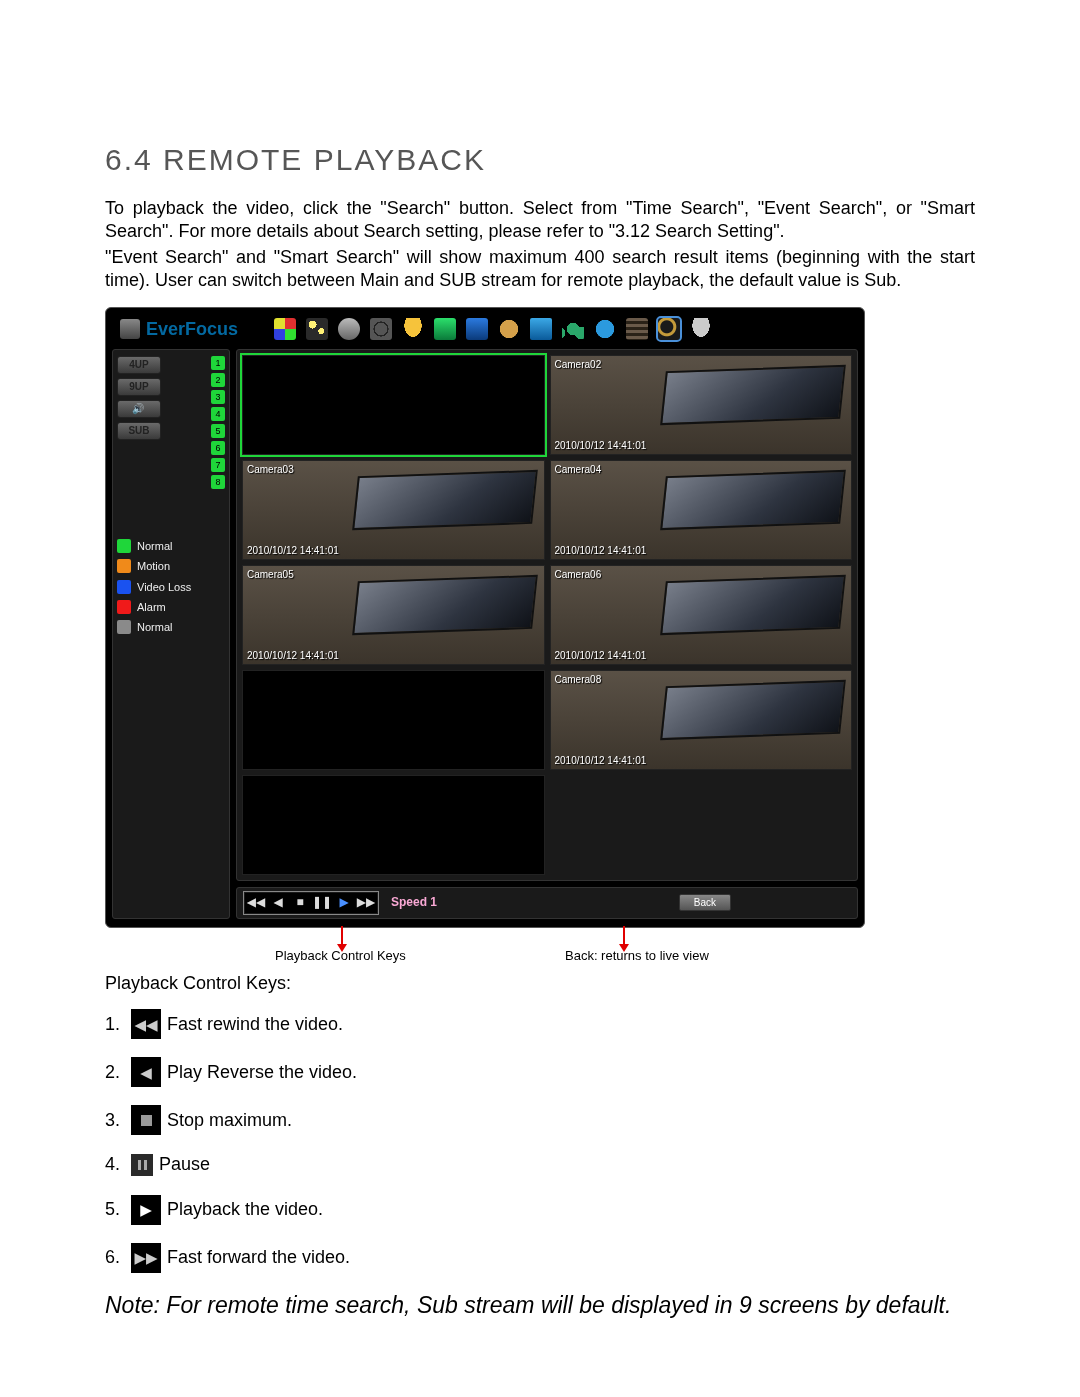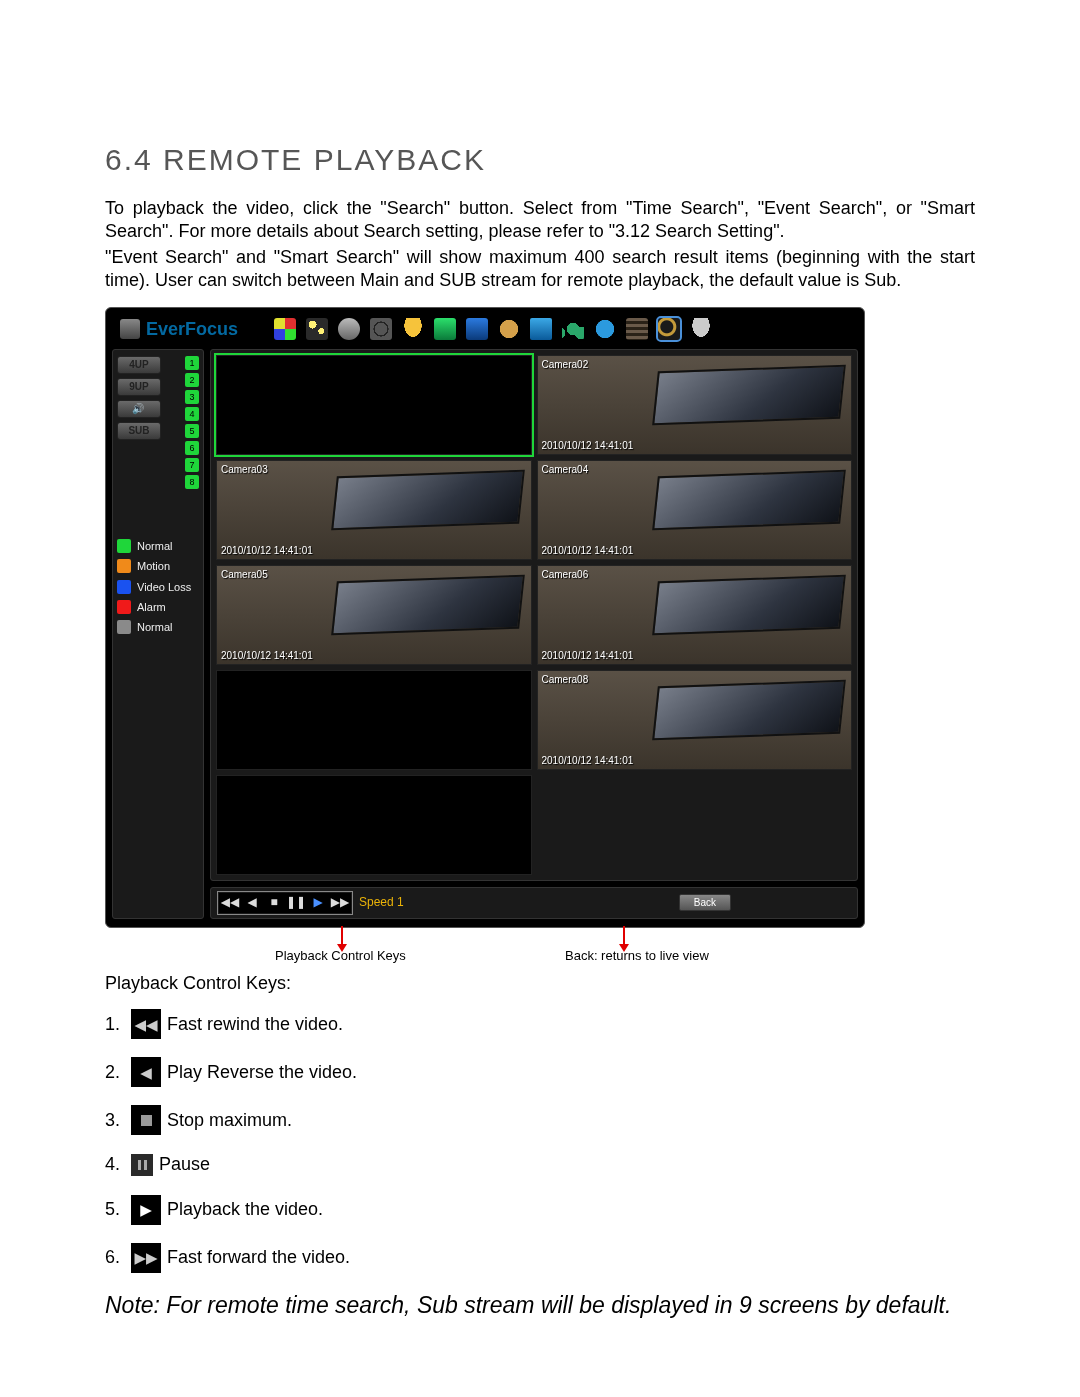--- a/index.html
+++ b/index.html
@@ -54,21 +54,21 @@
   }
   .toolbar-icons { display: flex; gap: 10px; align-items: center; }
   .t-icon {
     width: 22px; height: 22px;
     border-radius: 3px;
   }
   .sel { outline: 2px solid #4a90d9; border-radius: 3px; }
 
   .app-body { display: flex; gap: 6px; }
   .sidebar {
-    width: 92px;
+    width: 118px;
     background: #1a1a1a;
     border: 1px solid #333;
     border-radius: 3px;
     padding: 6px 4px;
     display: flex;
     flex-direction: column;
   }
   .view-btns { display: flex; flex-direction: column; gap: 4px; margin-bottom: 12px; }
   .view-btn {
     background: linear-gradient(#6a6a6a,#3a3a3a);
@@ -162,21 +162,21 @@
   .pb-btn {
     width:22px; height:20px;
     background:#000;
     color:#ddd;
     font-size:12px;
     display:flex;
     align-items:center;
     justify-content:center;
   }
   .pb-btn.play { color:#4a90ff; }
-  .speed { color:#eab308; font-size:12px; margin-left:2px; }
+  .speed { color:#f9a8d4; font-size:12px; margin-left:8px;font-weight:bold; }
   .back-btn {
     margin-left:auto;
     margin-right:120px;
     background:linear-gradient(#888,#555);
     border:1px solid #333;
     color:#fff;
     font-size:10px;
     padding:1px 14px;
     border-radius:2px;
   }

